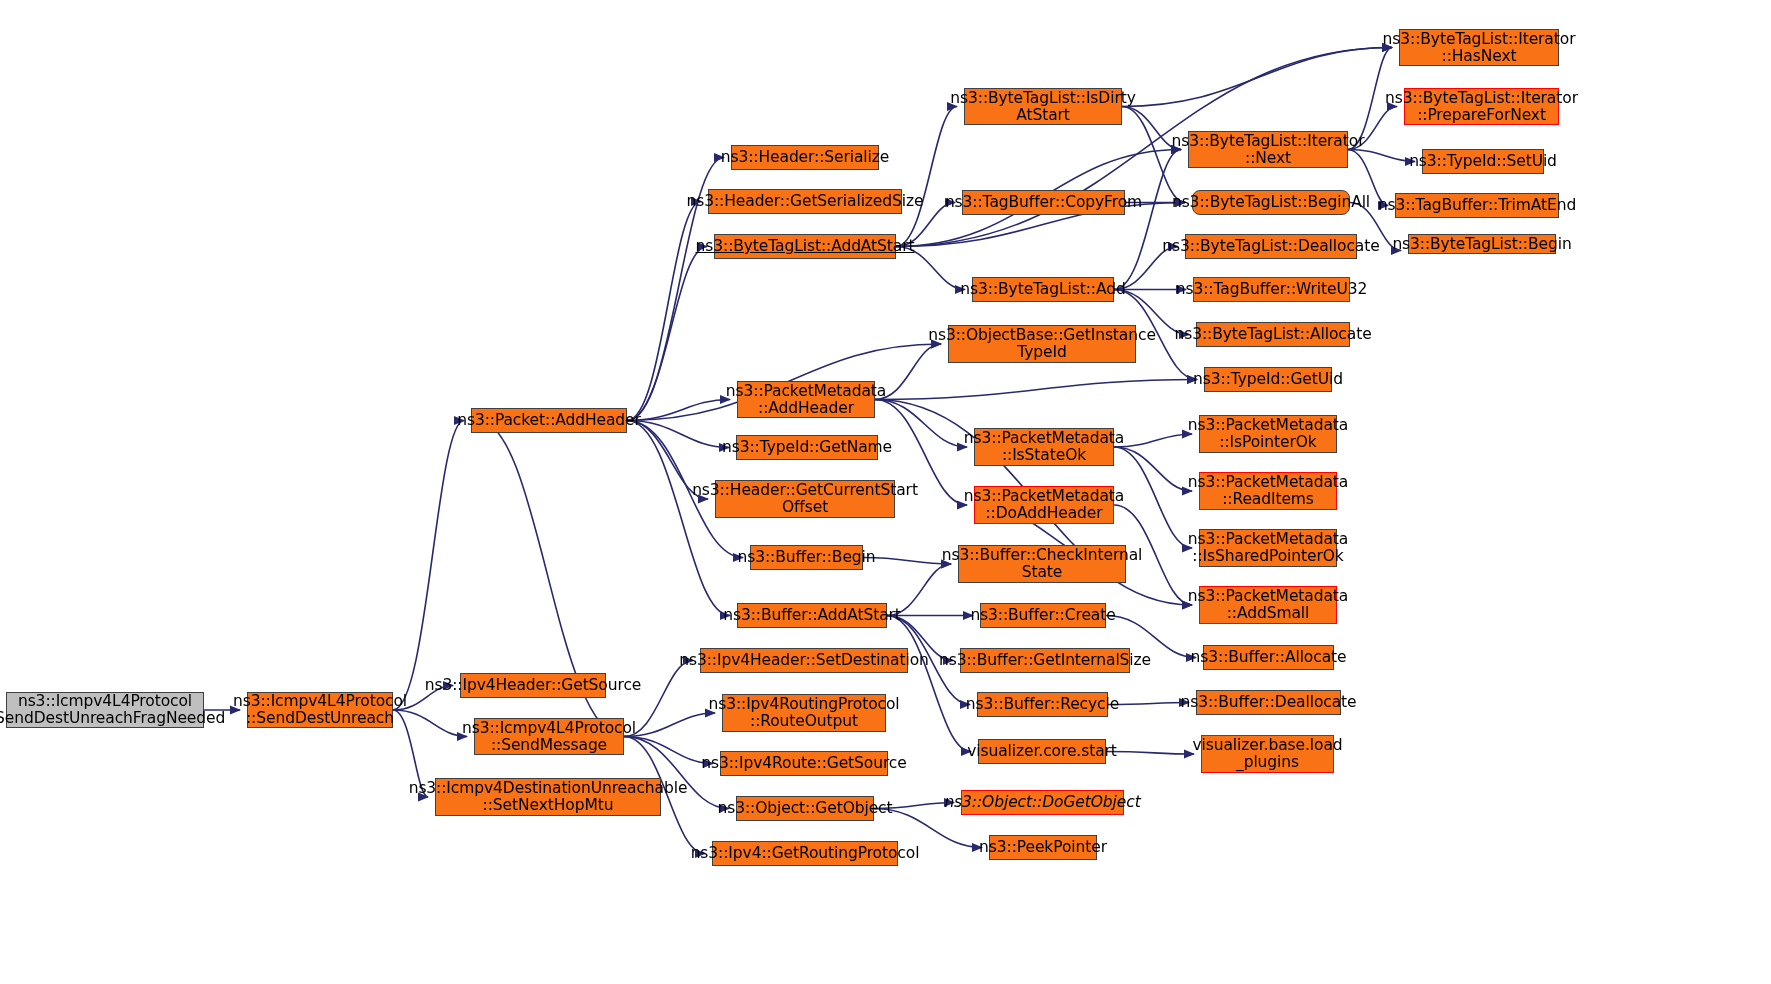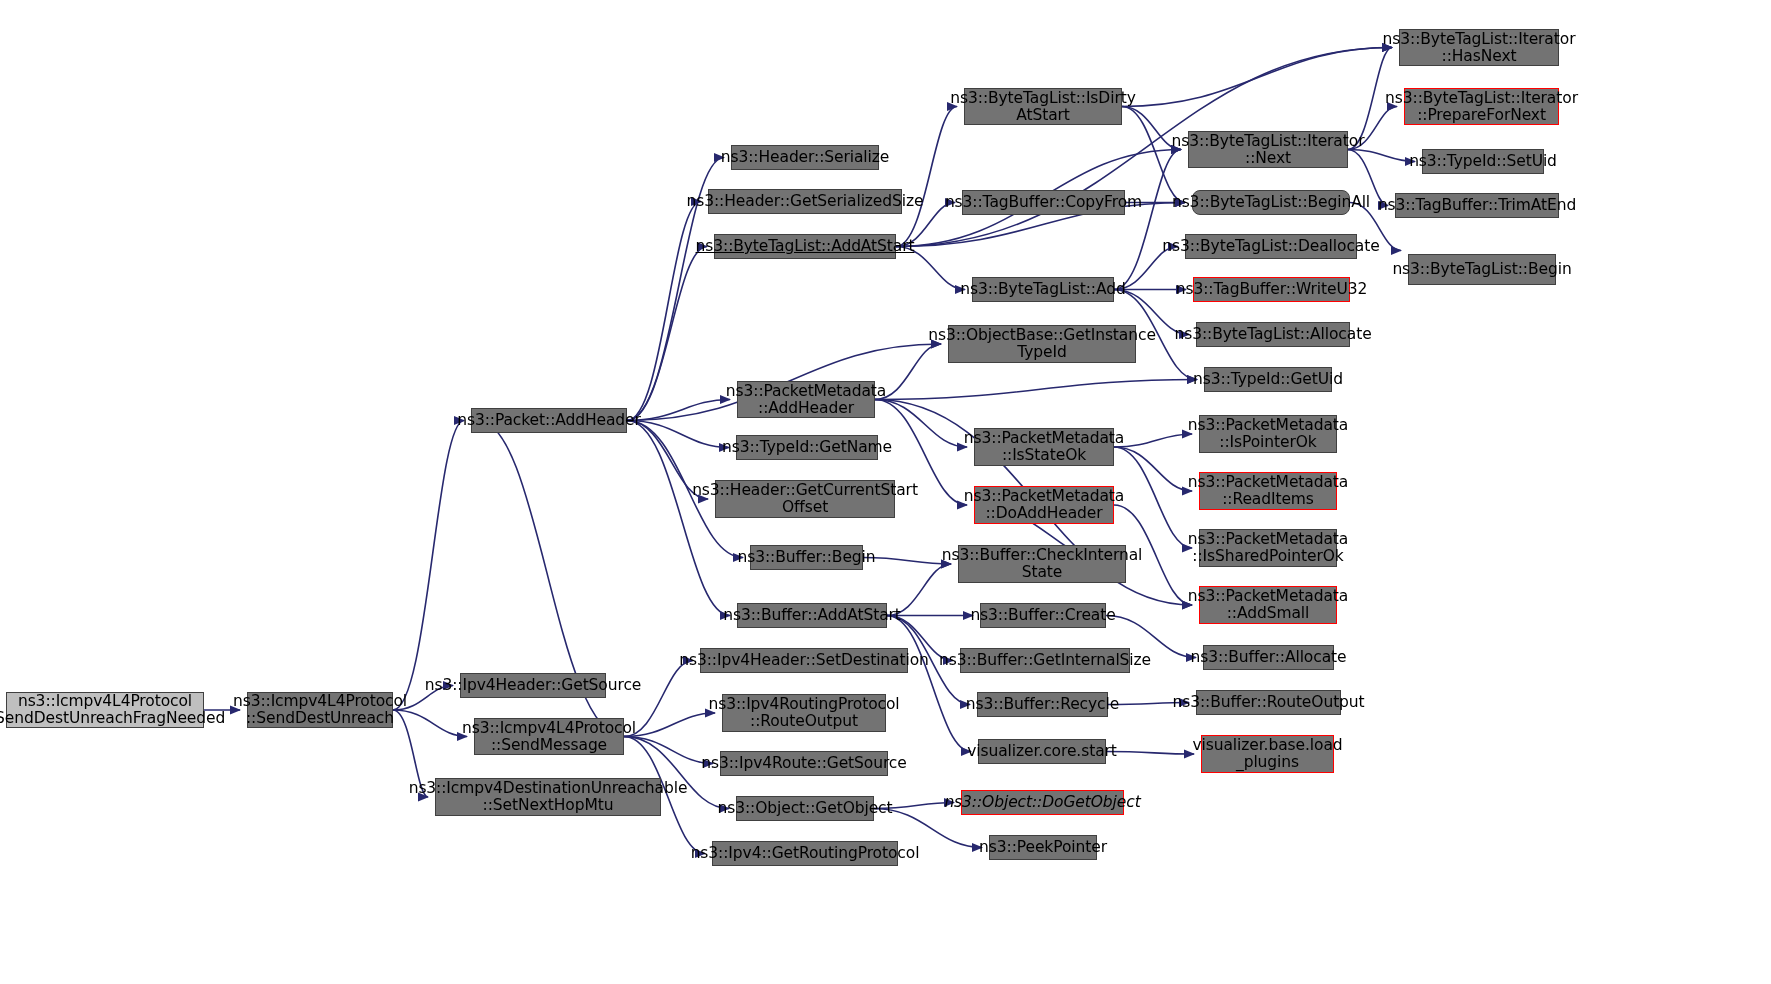--- a/index.html
+++ b/index.html
@@ -23,21 +23,21 @@
     height: 984px;
     pointer-events: none;
   }
   .node {
     position: absolute;
     box-sizing: border-box;
     display: flex;
     align-items: center;
     justify-content: center;
     text-align: center;
-    background: #737373;
+    background: #f97316;
     border: 1px solid #404040;
     color: #000000;
     font-size: 15.5px;
     line-height: 17px;
     letter-spacing: -0.1px;
     white-space: pre-line;
     z-index: 5;
   }
   .node.red {
     border-color: #ff0000;
@@ -179,24 +179,24 @@
       <div class="node" style="left: 1204px; top: 367px; width: 128px; height: 25px;"><span class="lbl">ns3::TypeId::GetUid</span></div>
       <div class="node" style="left: 1199px; top: 415px; width: 138px; height: 38px;"><span class="lbl">ns3::PacketMetadata
 ::IsPointerOk</span></div>
       <div class="node red" style="left: 1199px; top: 472px; width: 138px; height: 38px;"><span class="lbl">ns3::PacketMetadata
 ::ReadItems</span></div>
       <div class="node" style="left: 1199px; top: 529px; width: 138px; height: 38px;"><span class="lbl">ns3::PacketMetadata
 ::IsSharedPointerOk</span></div>
       <div class="node red" style="left: 1199px; top: 586px; width: 138px; height: 38px;"><span class="lbl">ns3::PacketMetadata
 ::AddSmall</span></div>
       <div class="node" style="left: 1203px; top: 645px; width: 131px; height: 25px;"><span class="lbl">ns3::Buffer::Allocate</span></div>
-      <div class="node" style="left: 1196px; top: 690px; width: 145px; height: 25px;"><span class="lbl">ns3::Buffer::RouteOutput</span></div>
+      <div class="node" style="left: 1196px; top: 690px; width: 145px; height: 25px;"><span class="lbl">ns3::Buffer::Deallocate</span></div>
       <div class="node red" style="left: 1201px; top: 735px; width: 133px; height: 38px;"><span class="lbl">visualizer.base.load
 _plugins</span></div>
       <div class="node" style="left: 1399px; top: 29px; width: 160px; height: 37px;"><span class="lbl">ns3::ByteTagList::Iterator
 ::HasNext</span></div>
       <div class="node red" style="left: 1404px; top: 88px; width: 155px; height: 37px;"><span class="lbl">ns3::ByteTagList::Iterator
 ::PrepareForNext</span></div>
       <div class="node" style="left: 1422px; top: 149px; width: 122px; height: 25px;"><span class="lbl">ns3::TypeId::SetUid</span></div>
       <div class="node" style="left: 1395px; top: 193px; width: 164px; height: 25px;"><span class="lbl">ns3::TagBuffer::TrimAtEnd</span></div>
-      <div class="node" style="left: 1408px; top: 254px; width: 148px; height: 31px; justify-content: center;"><span class="lbl">ns3::ByteTagList::Begin</span></div>
+      <div class="node" style="left: 1408px; top: 234px; width: 148px; height: 20px; justify-content: center;"><span class="lbl">ns3::ByteTagList::Begin</span></div>
     </div>
 </div>
 
 </body></html>

